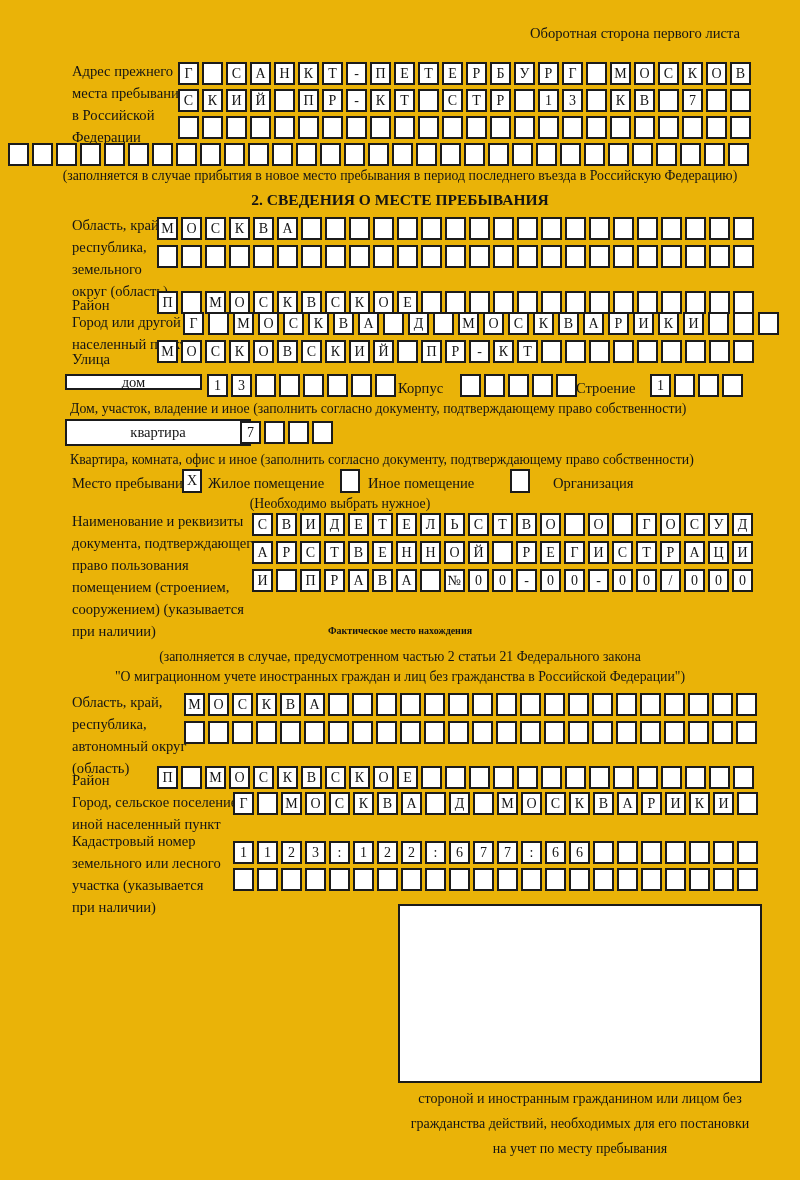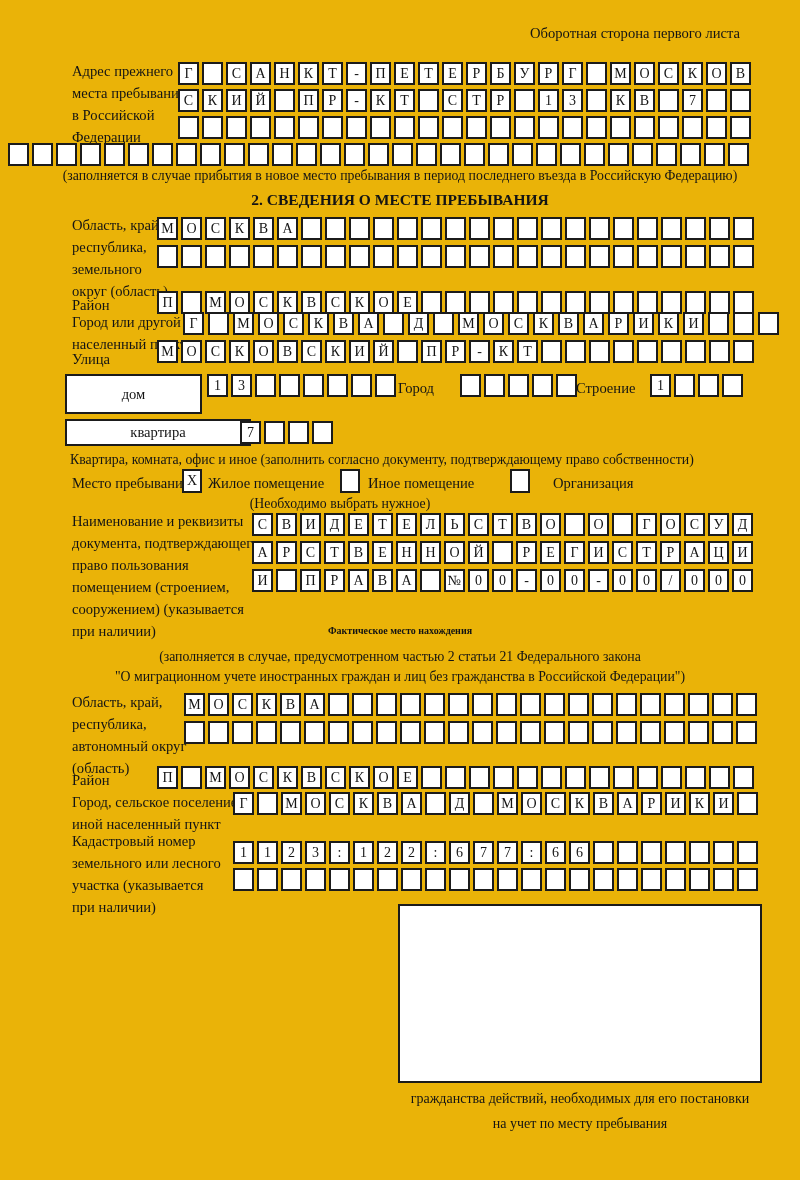--- a/index.html
+++ b/index.html
@@ -302,46 +302,47 @@
       <span class="cell"></span>
       <span class="cell"></span>
       <span class="cell"></span>
       <span class="cell"></span>
       <span class="cell"></span>
       <span class="cell"></span>
       <span class="cell"></span>
       <span class="cell"></span>
     </div>
 
-  <div class="abs widebox" style="left:65px;top:374px;width:137px;height:40px;">дом</div>
+  <div class="abs widebox" style="left:65px;top:374px;width:137px;height:16px;">дом</div>
   <div class="cr" style="left:207px;top:374px;">
       <span class="cell">1</span>
       <span class="cell">3</span>
       <span class="cell"></span>
       <span class="cell"></span>
       <span class="cell"></span>
       <span class="cell"></span>
       <span class="cell"></span>
       <span class="cell"></span>
     </div>
-  <div class="abs lbl" style="left:398px;top:377px;">Город</div>
+  <div class="abs lbl" style="left:398px;top:377px;">Корпус</div>
   <div class="cr" style="left:460px;top:374px;">
       <span class="cell"></span>
       <span class="cell"></span>
       <span class="cell"></span>
       <span class="cell"></span>
       <span class="cell"></span>
     </div>
   <div class="abs lbl" style="left:576px;top:377px;">Строение</div>
   <div class="cr" style="left:650px;top:374px;">
       <span class="cell">1</span>
       <span class="cell"></span>
       <span class="cell"></span>
       <span class="cell"></span>
     </div>
+  <div class="abs note" style="left:70px;top:401px;">Дом, участок, владение и иное (заполнить согласно документу, подтверждающему право собственности)</div>
 
   <div class="abs widebox" style="left:65px;top:419px;width:186px;height:27px;">квартира</div>
   <div class="cr" style="left:240px;top:421px;">
       <span class="cell">7</span>
       <span class="cell"></span>
       <span class="cell"></span>
       <span class="cell"></span>
     </div>
   <div class="abs note" style="left:70px;top:452px;">Квартира, комната, офис и иное (заполнить согласно документу, подтверждающему право собственности)</div>
 
@@ -603,17 +604,18 @@
       <span class="cell"></span>
       <span class="cell"></span>
       <span class="cell"></span>
       <span class="cell"></span>
       <span class="cell"></span>
       <span class="cell"></span>
     </div>
 
   <div class="bigbox" style="left:398px;top:904px;width:364px;height:179px;"></div>
   <div class="abs caption center" style="left:390px;top:1086px;width:380px;">
+      <div class="lline">стороной и иностранным гражданином или лицом без</div>
       <div class="lline">гражданства действий, необходимых для его постановки</div>
       <div class="lline">на учет по месту пребывания</div>
     </div>
 
 </div>
 
 </body></html>

